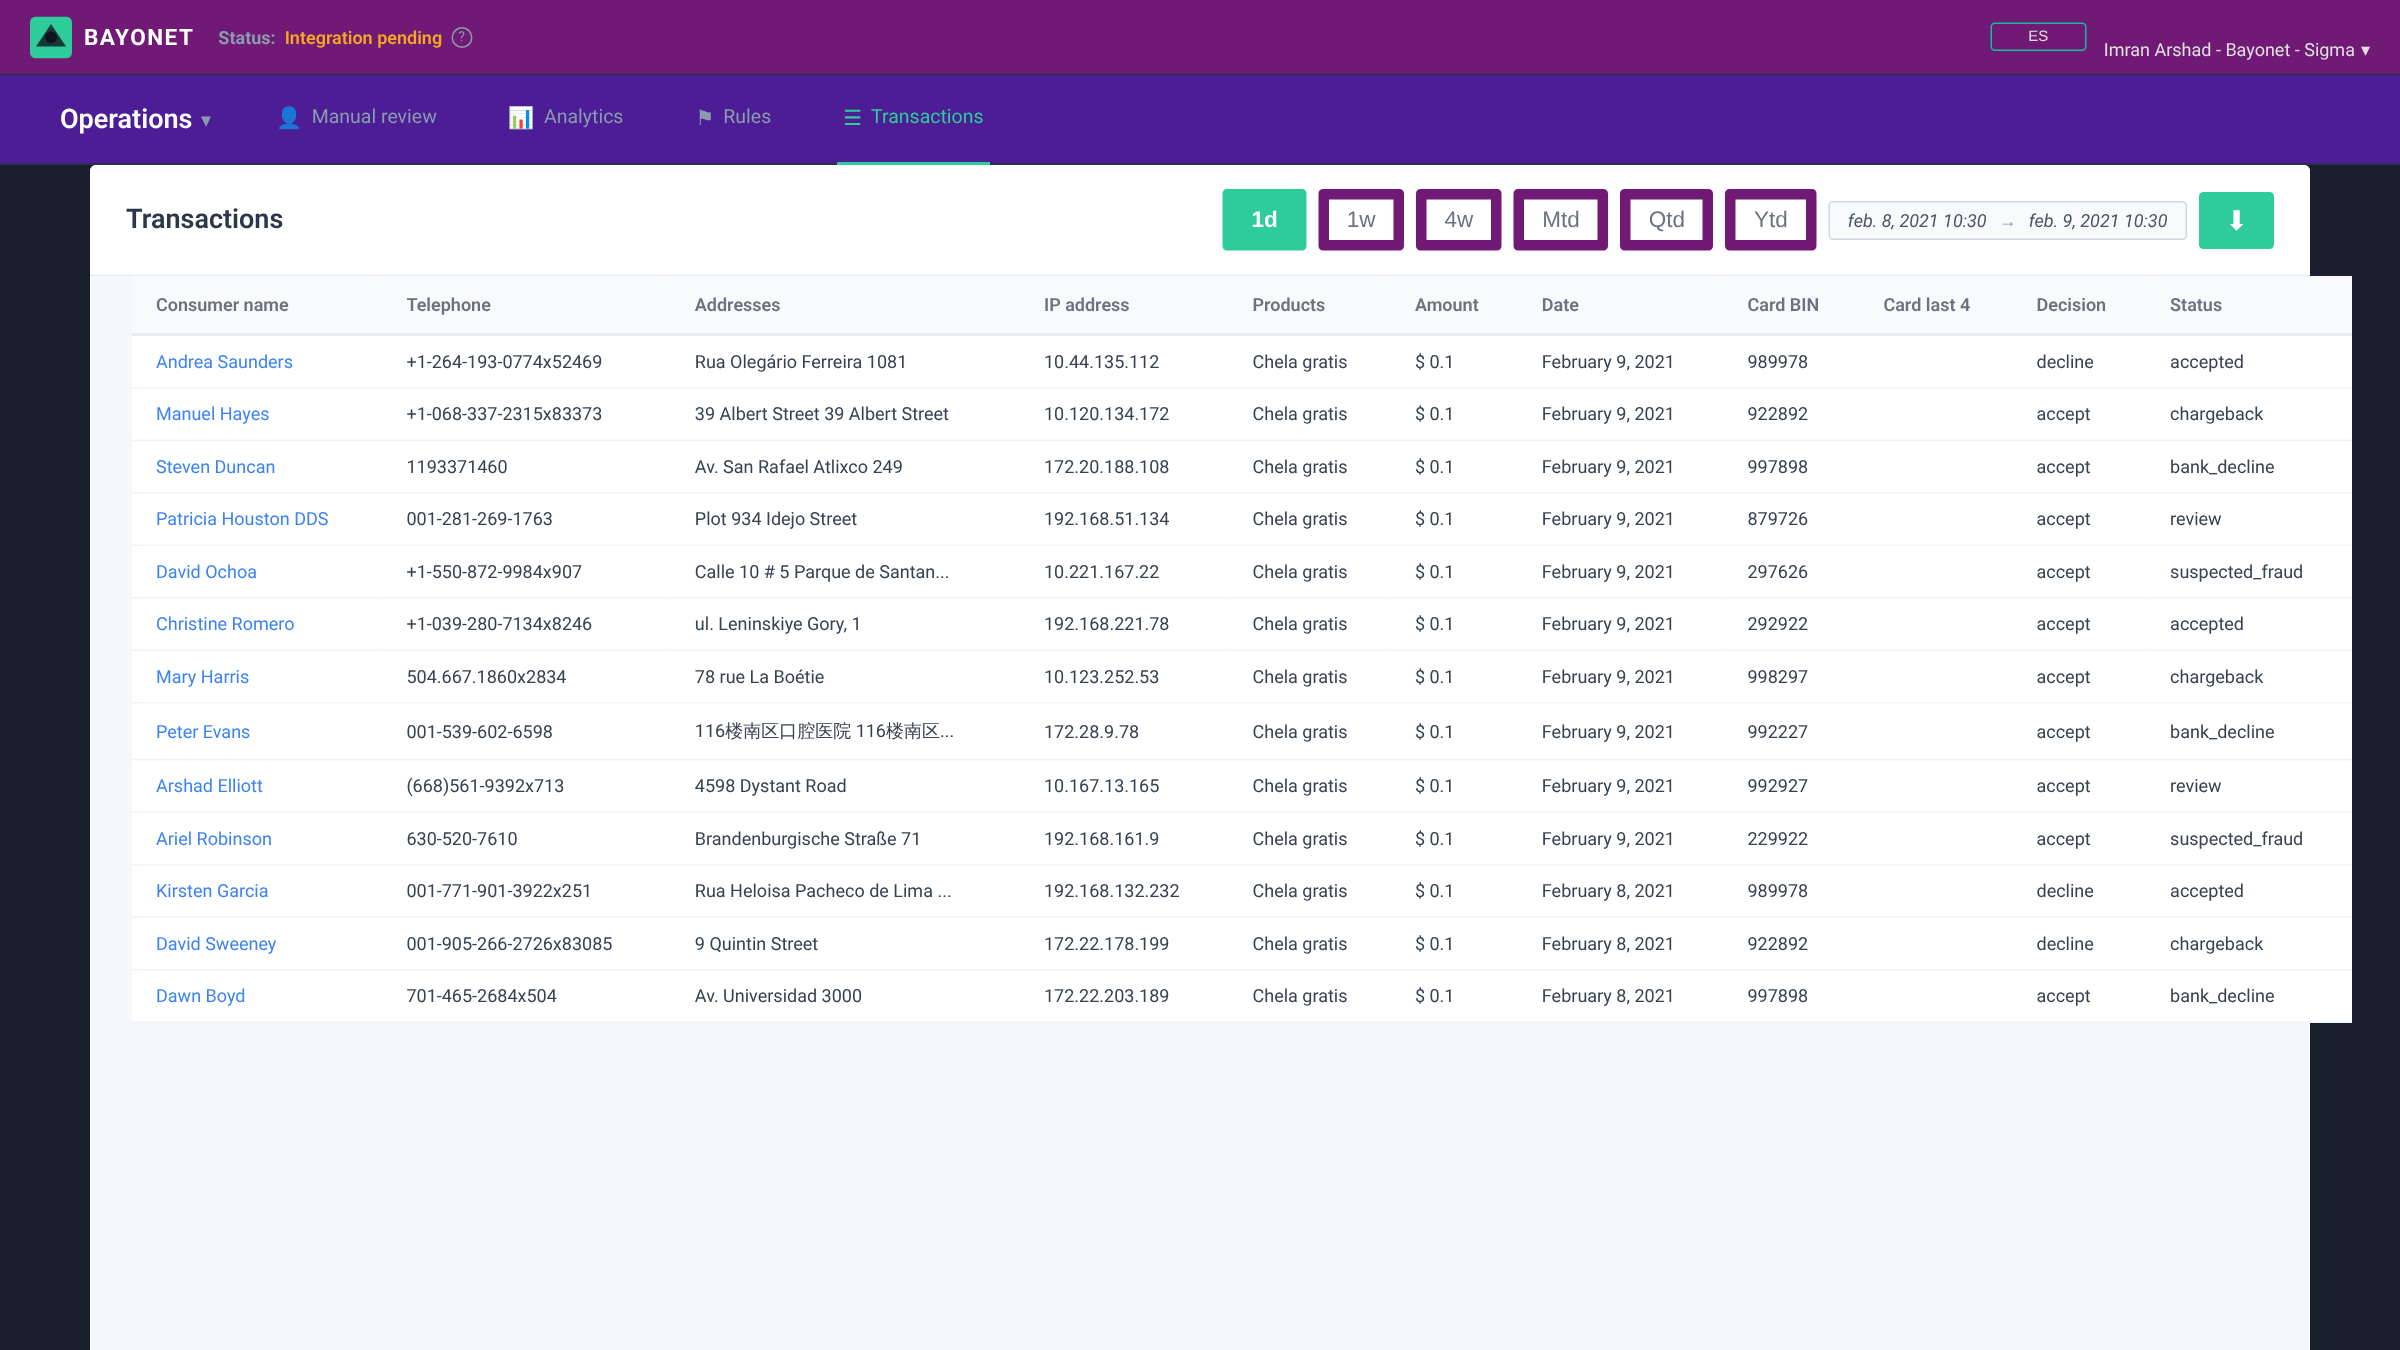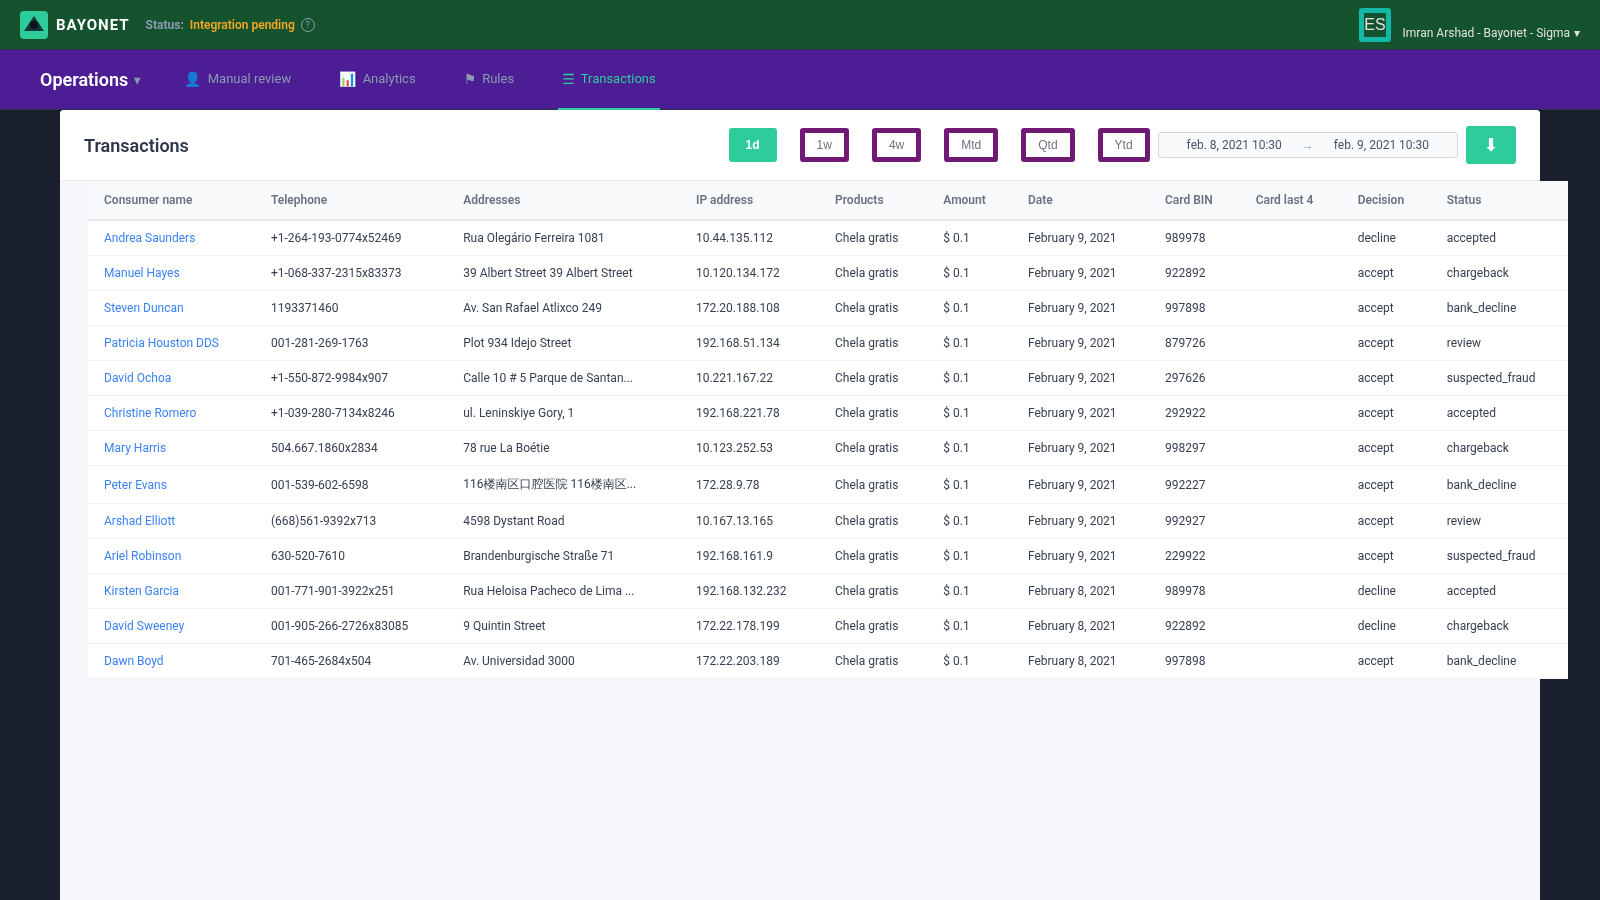--- a/index.html
+++ b/index.html
@@ -8,21 +8,21 @@
       background: #1a1f2e;
       color: #e0e0e0;
       font-size: 13px;
       width: 1600px;
       min-height: 900px;
       overflow-x: hidden;
     }
 
     
     .top-nav {
-      background: #14532d;
+      background: #701a75;
       height: 50px;
       display: flex;
       align-items: center;
       justify-content: space-between;
       padding: 0 20px;
       border-bottom: 1px solid #2a3040;
     }
     .top-nav-left {
       display: flex;
       align-items: center;
@@ -63,26 +63,26 @@
       font-size: 9px;
       color: #8a9bb0;
       cursor: pointer;
     }
     .top-nav-right {
       display: flex;
       align-items: center;
       gap: 12px;
     }
     .lang-btn {
-      border: 5px solid #14b8a6;
+      border: 1px solid #14b8a6;
       background: transparent;
       color: #e0e0e0;
-      padding: 3px 0;
+      padding: 3px 24px;
       border-radius: 3px;
-      font-size: 16px;
+      font-size: 10px;
       cursor: pointer;
     }
     .user-area {
       color: #e0e0e0;
       font-size: 12px;
       display: flex;
       align-items: center;
       gap: 4px;
       margin-top: 16px;
     }
@@ -150,44 +150,44 @@
       font-weight: 600;
       color: #2d3748;
     }
     .filter-controls {
       display: flex;
       align-items: center;
       gap: 8px;
     }
     .period-btn {
       background: transparent;
-      border: 5px solid #701a75;
+      border: 7px solid #701a75;
       color: #6b7280;
       padding: 5px 12px;
       border-radius: 3px;
-      font-size: 12px;
-      cursor: pointer;
-      margin-left: 15px;
+      font-size: 15px;
+      cursor: pointer;
     }
     .period-btn.active {
       background: #2ecc9a;
       border-color: #2ecc9a;
       color: #ffffff;
       font-weight: 600;
     }
     .date-range {
       display: flex;
       align-items: center;
-      gap: 20px;
+      gap: 8px;
       background: #f9fafb;
       border: 1px solid #d0d7e0;
       border-radius: 3px;
-      padding: 5px 28px;
+      padding: 5px 12px;
       font-size: 12px;
       color: #4a5568;
+      font-style: italic;
     }
     .date-arrow { color: #8a9bb0; }
     .download-btn {
       background: #2ecc9a;
       border: none;
       color: #ffffff;
       width: 50px;
       height: 38px;
       border-radius: 3px;
       cursor: pointer;

